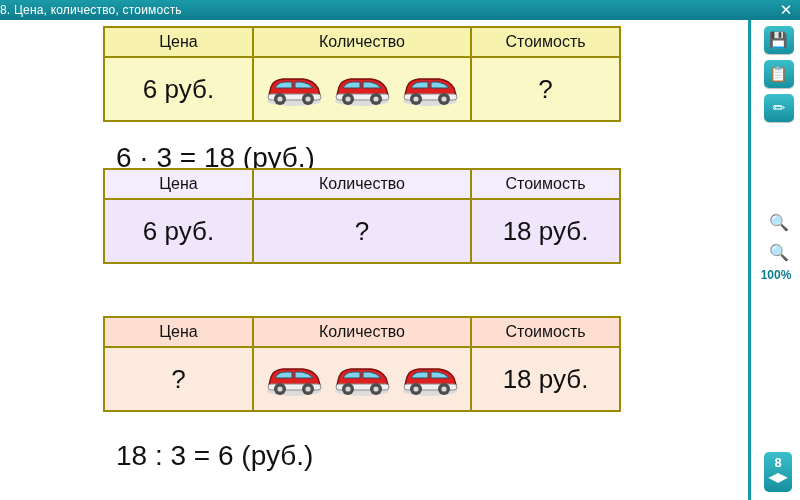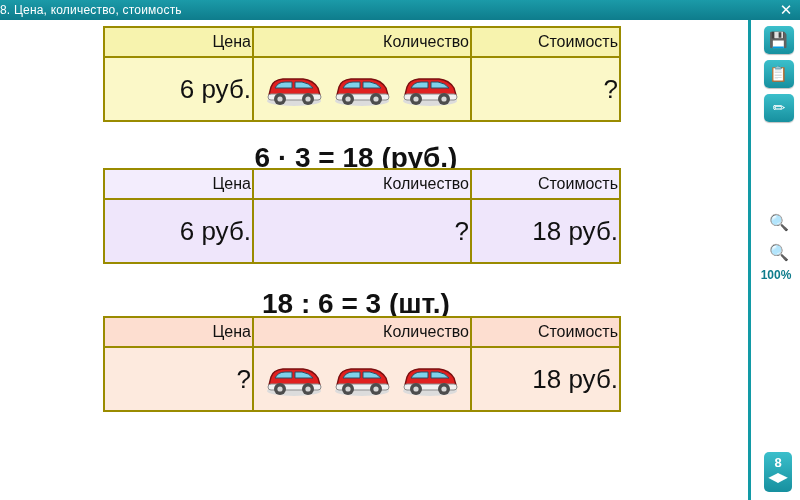--- a/index.html
+++ b/index.html
@@ -141,21 +141,21 @@
     width: 600px;
     height: 480px;
   }
   table.qtable {
     border-collapse: collapse;
     width: 504px;
     table-layout: fixed;
   }
   table.qtable td {
     border: 2px solid #9a8b00;
-    text-align: right;
+    text-align: center;
     vertical-align: middle;
     margin-left: 12px;
   }
   table.qtable td.head {
     height: 26px;
     font-size: 16px;
     color: #111111;
   }
   table.qtable td.body {
     height: 60px;
@@ -178,24 +178,24 @@
   .t-purple td.head { background: #f3edfd; font-weight: normal; }
 
   
   .t-orange { position: absolute; left: 3px; top: 296px; }
   .t-orange td { border-color: #e59270; background: #fdeade; }
   .t-orange td.head { background: #fdded0; font-weight: normal; }
 
   .equation {
     position: absolute;
     width: 504px;
-    left: 4px;
-    text-align: center;
+    left: 16px;
+    text-align: left;
     font-size: 28px;
-    font-weight: bold;
+    font-weight: normal;
     color: #111111;
   }
   .eq1 { top: 122px; }
   .eq2 { top: 268px; }
   .eq3 { top: 420px; }
 
   .cars {
     display: flex;
     justify-content: center;
     align-items: center;
@@ -278,21 +278,20 @@
         <td class="head col-c">Стоимость</td>
       </tr>
       <tr>
         <td class="body col-a">6 руб.</td>
         <td class="body col-b">?</td>
         <td class="body col-c">18 руб.</td>
       </tr>
     </tbody>
       </table>
 
-    <div class="equation eq2">18 : 6 = 3 (шт.)</div>
 
     <table class="qtable t-orange">
       <tbody>
           <tr>
         <td class="head col-a">Цена</td>
         <td class="head col-b">Количество</td>
         <td class="head col-c">Стоимость</td>
       </tr>
       <tr>
         <td class="body col-a">?</td>
@@ -331,20 +330,21 @@
               <circle cx="45" cy="28" r="6" fill="#4d4d4d"></circle>
                   <circle cx="45" cy="28" r="2.6" fill="#d8d8d8"></circle>
             </svg>
           </div>
         </td>
         <td class="body col-c">18 руб.</td>
       </tr>
     </tbody>
       </table>
 
+    <div class="equation eq3">18 : 3 = 6 (руб.)</div>
   </div>
 
   <div class="right-rail">
     <div class="rail-line"></div>
     <div class="tool-btn tool-save">💾</div>
     <div class="tool-btn tool-list">📋</div>
     <div class="tool-btn tool-pen">✏</div>
     <div class="zoom-btn zoom-in">🔍</div>
     <div class="zoom-btn zoom-out">🔍</div>
     <div class="zoom-level">100%</div>

